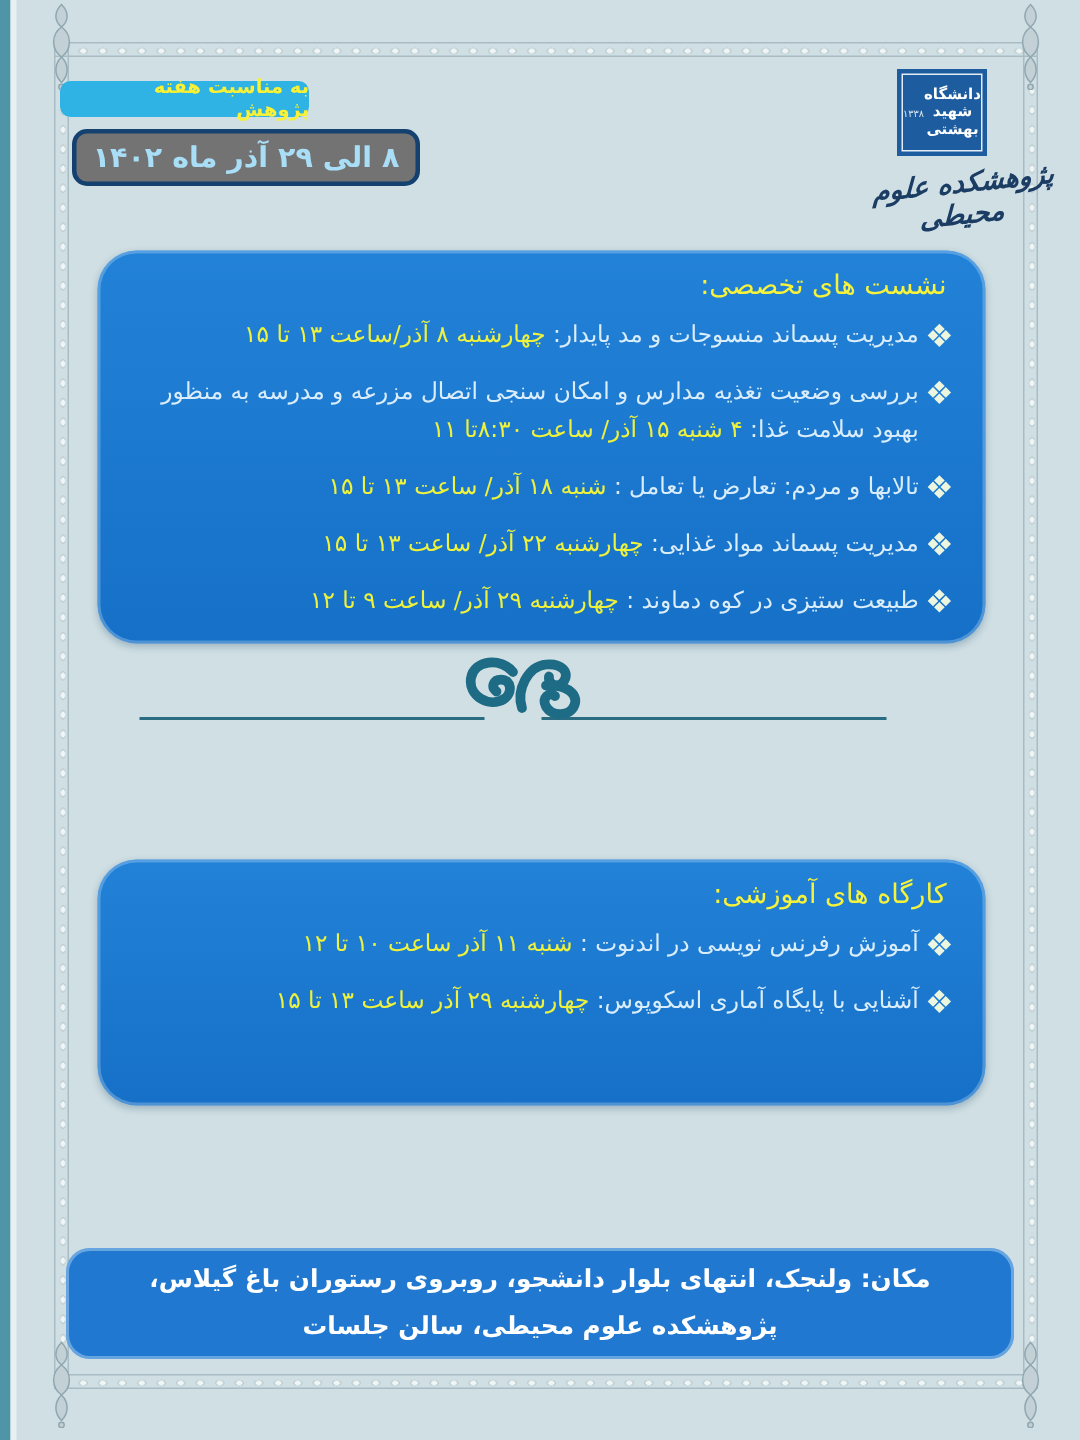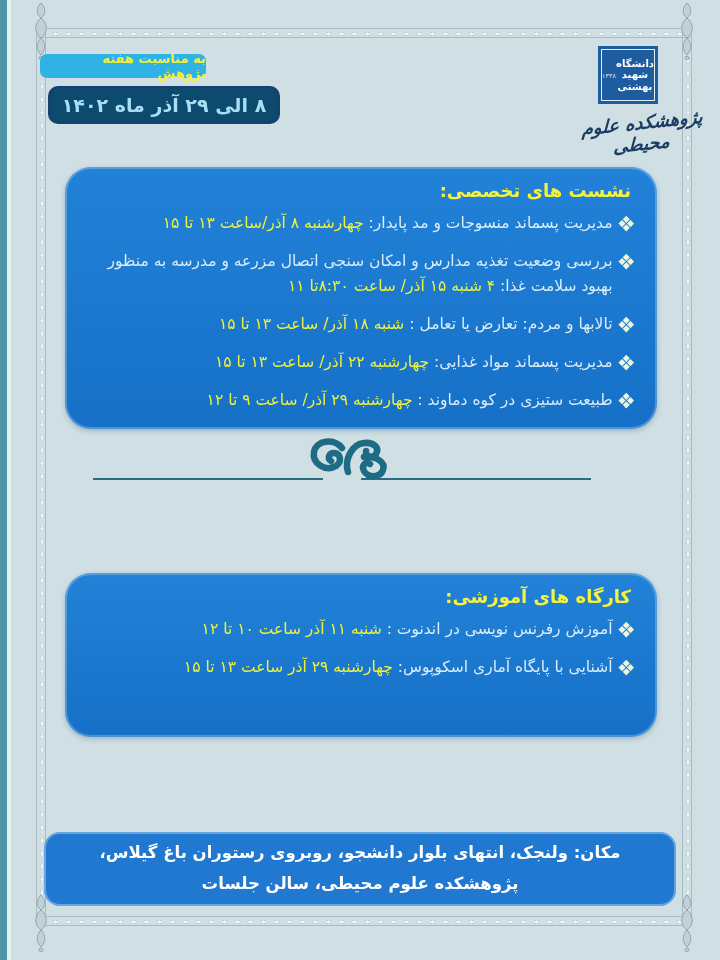--- a/index.html
+++ b/index.html
@@ -38,21 +38,21 @@
 
   
   .occasion-badge {
     position:absolute; left:40px; top:54px; width:166px; height:24px;
     background:#2eb3e4; border-radius:7px;
     display:flex; align-items:center; justify-content:center;
     color:#f8f135; font-weight:bold; font-size:13px; direction:rtl;padding-left:40px;
   }
   .date-badge {
     position:absolute; left:48px; top:86px; width:232px; height:38px;
-    background:#0c4a6e; border:3px solid #14416f; border-radius:10px;
+    background:#737373; border:3px solid #14416f; border-radius:10px;
     display:flex; align-items:center; justify-content:center;
     color:#a9def7; font-weight:bold; font-size:19px; direction:rtl;
   }
 
   
   .seal {
     position:absolute; left:598px; top:46px; width:60px; height:58px;
     background:#1d5c9f; padding:3px;
   }
   .seal-inner {
@@ -72,21 +72,21 @@
   
   .panel {
     position:absolute; left:65px; width:592px;
     background:linear-gradient(180deg,#2282d8,#1670c7);
     border-radius:26px;
     box-shadow: inset 0 0 0 2px rgba(205,230,248,0.30), 0 2px 5px rgba(20,60,100,0.25);
     direction:rtl; padding:13px 26px 10px 22px;
   }
   .panel.sessions { top:167px; height:262px; }
   .panel.workshops { top:573px; height:164px; }
-  .panel-title { color:#f7f23a; font-weight:bold; font-size:18px; margin-bottom:10px; }
+  .panel-title { color:#f7f23a; font-weight:normal; font-size:18px; margin-bottom:10px; }
   .item { display:flex; gap:8px; align-items:flex-start; margin-bottom:13px; line-height:25px; font-size:15.5px; }
   .bullet {
     flex:0 0 auto; margin-top:7px;
     display:inline-grid; grid-template-columns:4.5px 4.5px; grid-template-rows:4.5px 4.5px; gap:1.5px;
     transform:rotate(45deg);
   }
   .bullet i { background:#ecf6df; display:block; }
   .item .text { flex:1 1 auto; }
   .topic { color:#d9edfa; }
   .time { color:#eef23c; }

